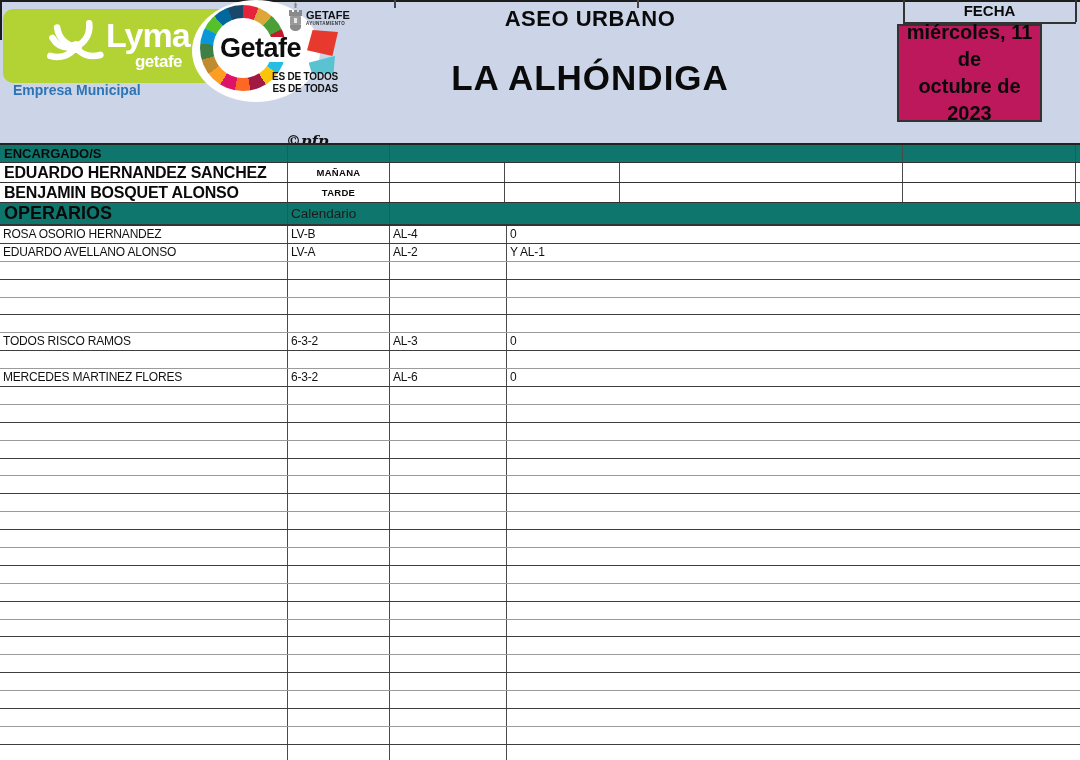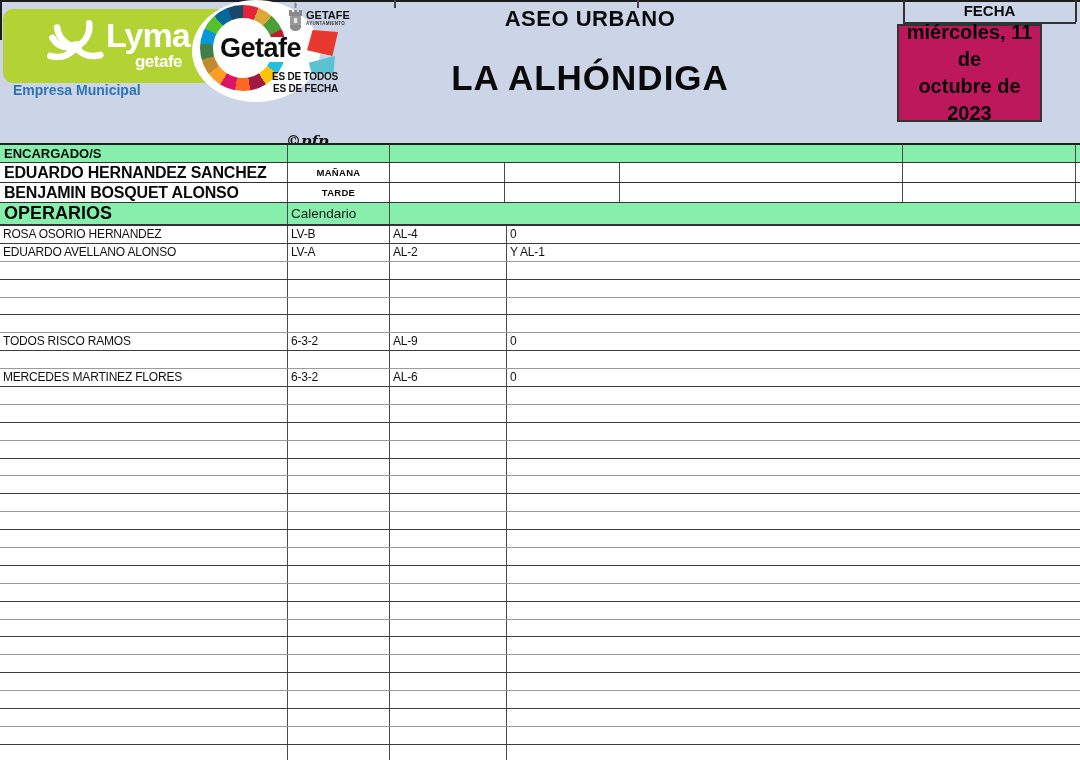--- a/index.html
+++ b/index.html
@@ -41,21 +41,21 @@
   .fecha-underline { position:absolute; left:903px; top:22px; width:173px; height:2px; background:#333; }
   .fecha-side { position:absolute; top:0; width:2px; height:22px; background:#333; }
   .date-box { position:absolute; left:897px; top:24px; width:145px; height:98px; background:#be185d; border:2px solid #333;
     display:flex; flex-direction:column; justify-content:center; text-align:center; font-size:20px; font-weight:800; color:#0a0a0a; line-height:27px; }
 
   
   .tbl { position:absolute; left:0; top:143px; width:1080px; border-top:2px solid #222; }
   .row { display:flex; width:1080px; background:#fff; }
   .row .c { height:100%; border-right:1px solid #4a4a4a; overflow:hidden; white-space:nowrap; }
   .row .c.last { border-right:none; }
-  .hdr { background:#86efac; }
+  .hdr { background:#0f766e; }
   .r-enc { height:18px; border-bottom:1px solid #333; }
   .r-enc .lab { font-size:13px; font-weight:800; line-height:17px; padding-left:4px; color:#0a0a0a; }
   .r-shift { height:20px; border-bottom:1px solid #333; }
   .r-shift .name { font-size:16px; font-weight:800; line-height:19px; padding-left:4px; color:#0a0a0a; letter-spacing:-0.2px; }
   .r-shift .shift { font-size:9.5px; font-weight:800; line-height:19px; text-align:center; letter-spacing:.3px; color:#0a0a0a; }
   .r-oper { height:23px; border-bottom:2px solid #333; }
   .r-oper .lab { font-size:18px; font-weight:800; line-height:21px; padding-left:4px; color:#0a0a0a; }
   .r-oper .cal { font-size:13.5px; line-height:22px; padding-left:3px; color:#1a1a1a; }
   .r-oper .ruta { font-size:14px; line-height:22px; padding-left:3px; color:#1a1a1a; }
 
@@ -107,21 +107,21 @@
     <path d="M3 23 h11 v2 a5.5 4 0 0 1 -11 0 Z" fill="#8a8a8a"></path>
     <rect x="7" y="16" width="3" height="5" fill="#e8e8e8"></rect>
   </svg>
   <div class="crest-title">GETAFE</div>
   <div class="crest-sub">AYUNTAMIENTO</div>
 
   <div class="brush-red"></div>
   <div class="brush-cyan"></div>
   <div class="slogan">
     <div>ES DE TODOS</div>
-    <div>ES DE FECHA</div>
+    <div>ES DE TODAS</div>
   </div>
 
   <div class="empresa">Empresa Municipal</div>
   <div class="credit">©pfp</div>
 
   <div class="title1">ASEO URBANO</div>
   <div class="title2">LA ALHÓNDIGA</div>
 
   <div class="fecha-label">FECHA</div>
   <div class="fecha-underline"></div>
@@ -207,21 +207,21 @@
   <div class="row drow">
     <div class="c w-name"></div>
     <div class="c w-cal"></div>
     <div class="c w-ruta3"></div>
     <div class="c last w-rest"></div>
   </div>
 
   <div class="row drow">
     <div class="c w-name">TODOS RISCO RAMOS</div>
     <div class="c w-cal">6-3-2</div>
-    <div class="c w-ruta3">AL-9</div>
+    <div class="c w-ruta3">AL-3</div>
     <div class="c last w-rest">0</div>
   </div>
 
   <div class="row drow">
     <div class="c w-name"></div>
     <div class="c w-cal"></div>
     <div class="c w-ruta3"></div>
     <div class="c last w-rest"></div>
   </div>
 

